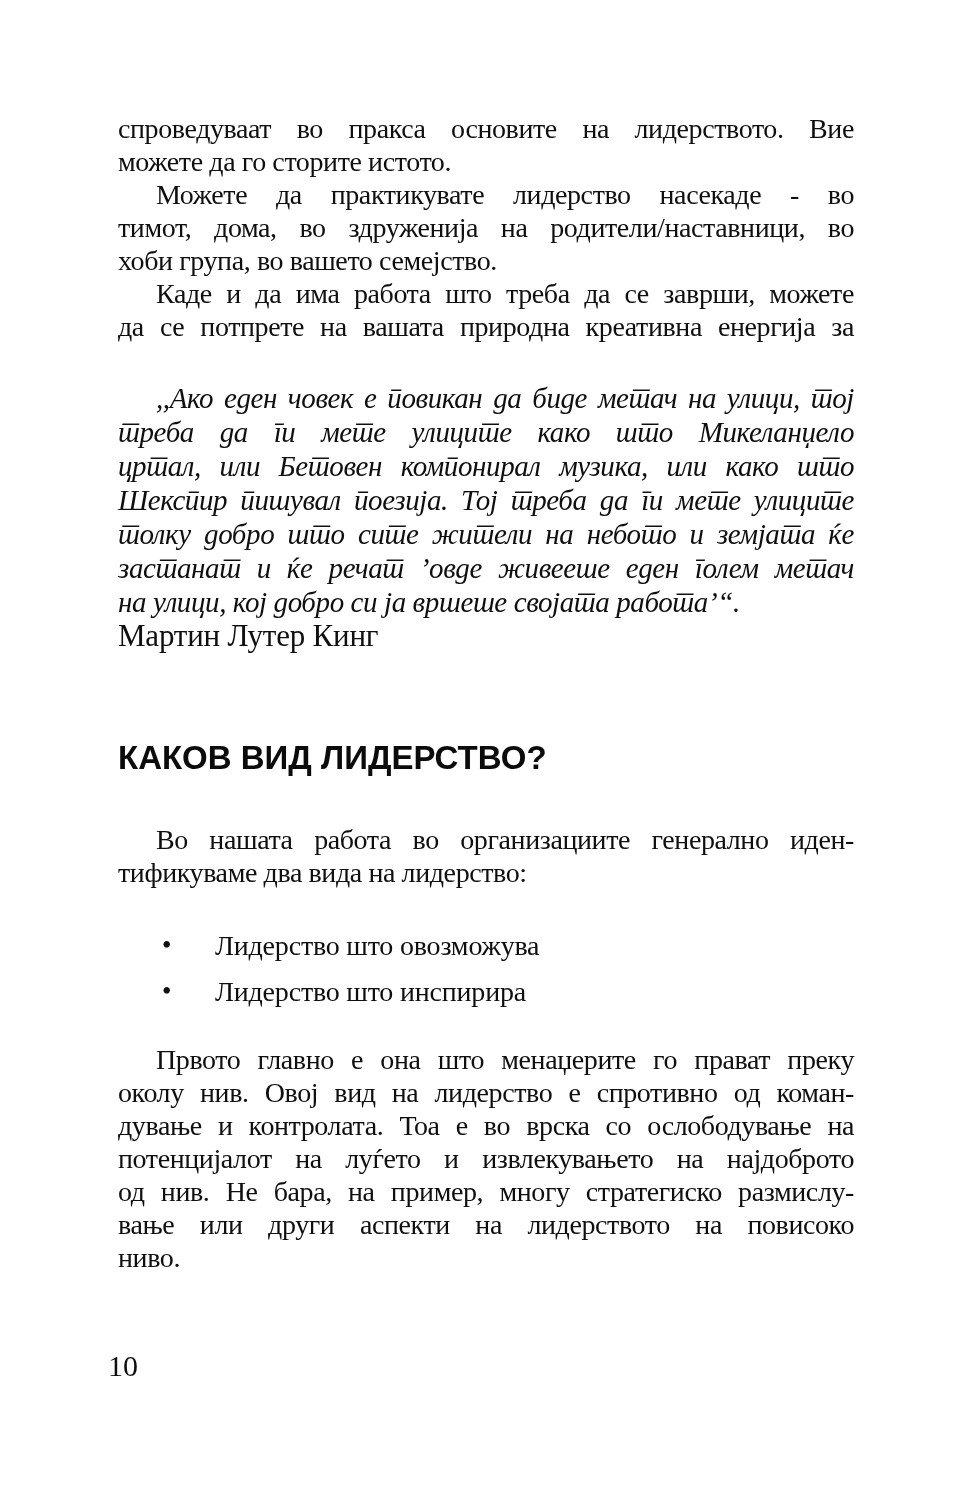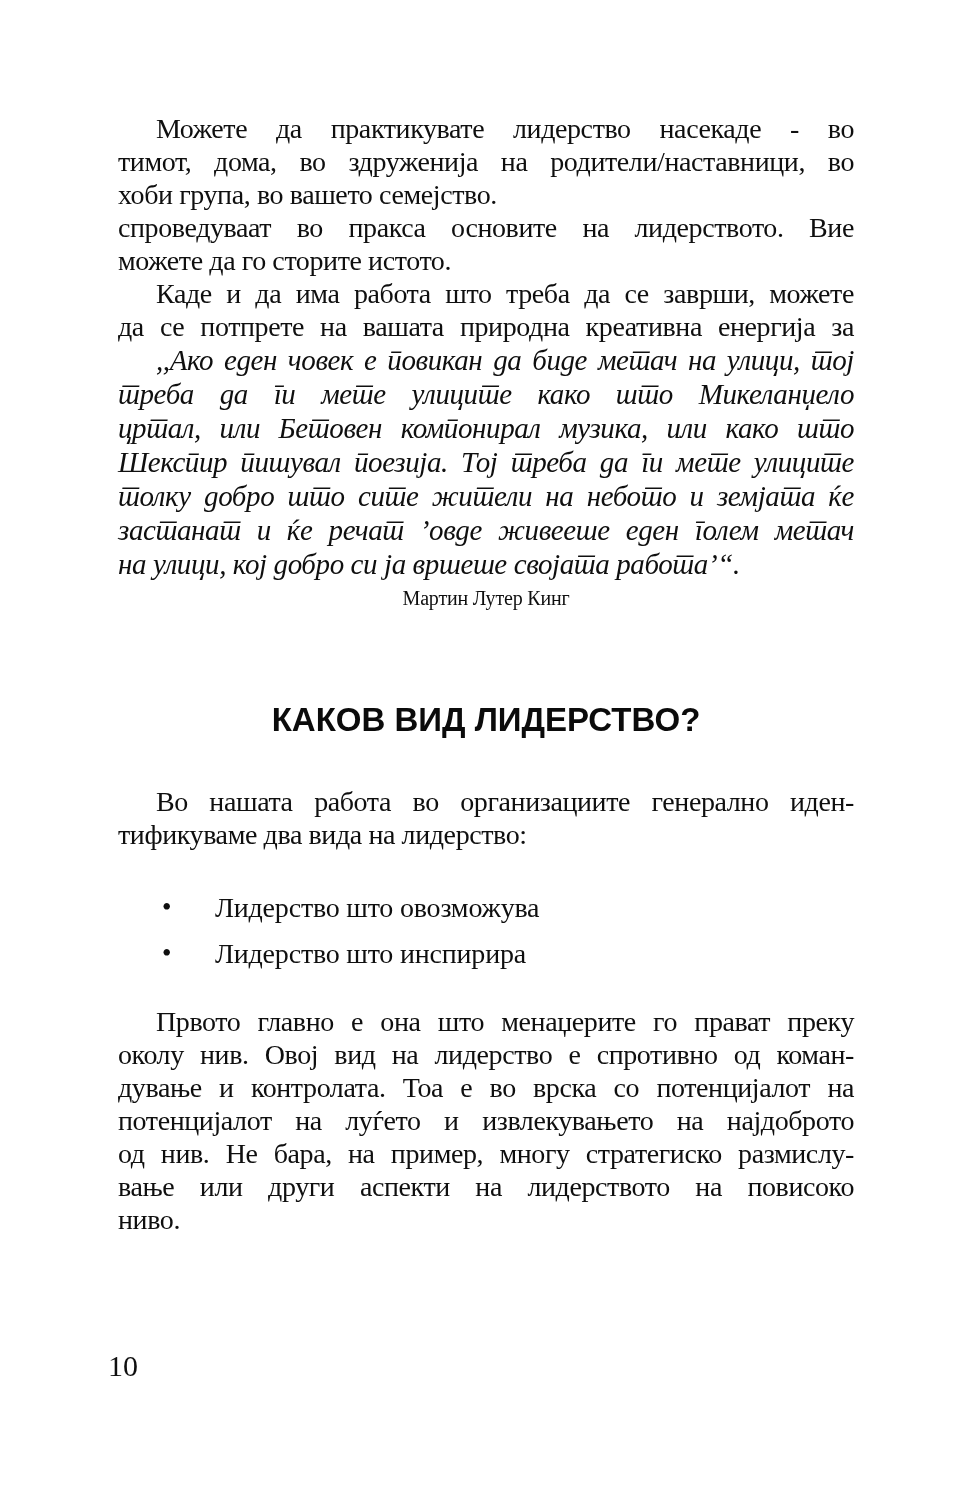--- a/index.html
+++ b/index.html
@@ -27,44 +27,44 @@
     font-size: 28px;
     line-height: 33px;
     letter-spacing: -0.4px;
     text-align: justify;
     text-align-last: justify;
   }
   .para .line.last {
     text-align-last: auto;
   }
   .line.indent { text-indent: 38px; }
-  .quote { }
+  .quote { margin-top: 38px; }
   .quote .line {
     font-style: italic;
     font-size: 29px;
     line-height: 34px;
     letter-spacing: -0.4px;
     text-align: justify;
     text-align-last: justify;
   }
   .quote .line.last { text-align-last: auto; }
   .attribution {
-    font-size: 20px;
+    font-size: 31px;
     line-height: 34px;
-    text-align: center;
+    text-align: left;
     letter-spacing: -0.2px;
   }
   .heading {
     margin-top: 84px;
     margin-bottom: 44px;
     font-family: "Liberation Sans", sans-serif;
     font-weight: 700;
     font-size: 33px;
     line-height: 42px;
-    text-align: center;
+    text-align: left;
     color: #0b0b0b;
   }
   .bullets {
     margin-top: 40px;
     margin-bottom: 34px;
   }
   .bullet-item {
     position: relative;
     padding-left: 97px;
     font-size: 28px;
@@ -85,27 +85,27 @@
     font-size: 30px;
     line-height: 36px;
   }
 </style>
 </head>
 <body>
 
 <div class="page">
   <div class="text-column">
       <div class="block para">
+        <div class="line">спроведуваат во пракса основите на лидерството. Вие</div>
+        <div class="line last">можете да го сторите истото.</div>
+      </div>
+      <div class="block para">
         <div class="line indent">Можете да практикувате лидерство насекаде - во</div>
         <div class="line">тимот, дома, во здруженија на родители/наставници, во</div>
         <div class="line last">хоби група, во вашето семејство.</div>
-      </div>
-      <div class="block para">
-        <div class="line">спроведуваат во пракса основите на лидерството. Вие</div>
-        <div class="line last">можете да го сторите истото.</div>
       </div>
       <div class="block para">
         <div class="line indent">Каде и да има работа што треба да се заврши, можете</div>
         <div class="line">да се потпрете на вашата природна креативна енергија за</div>
       </div>
       <div class="block quote">
         <div class="line indent">,,Ако еден човек е повикан да биде метач на улици, тој</div>
         <div class="line">треба да ги мете улиците како што Микеланџело</div>
         <div class="line">цртал, или Бетовен компонирал музика, или како што</div>
         <div class="line">Шекспир пишувал поезија. Тој треба да ги мете улиците</div>
@@ -119,21 +119,21 @@
         <div class="line indent">Во нашата работа во организациите генерално иден-</div>
         <div class="line last">тификуваме два вида на лидерство:</div>
       </div>
       <div class="block bullets">
         <div class="bullet-item"><span class="dot">•</span><span>Лидерство што овозможува</span></div>
         <div class="bullet-item"><span class="dot">•</span><span>Лидерство што инспирира</span></div>
       </div>
       <div class="block para">
         <div class="line indent">Првото главно е она што менаџерите го прават преку</div>
         <div class="line">околу нив. Овој вид на лидерство е спротивно од коман-</div>
-        <div class="line">дување и контролата. Тоа е во врска со потенцијалот на</div>
+        <div class="line">дување и контролата. Тоа е во врска со ослободување на</div>
         <div class="line">потенцијалот на луѓето и извлекувањето на најдоброто</div>
         <div class="line">од нив. Не бара, на пример, многу стратегиско размислу-</div>
         <div class="line">вање или други аспекти на лидерството на повисоко</div>
         <div class="line last">ниво.</div>
       </div>
     </div>
   <div class="page-number">10</div>
 </div>
 
 </body></html>

